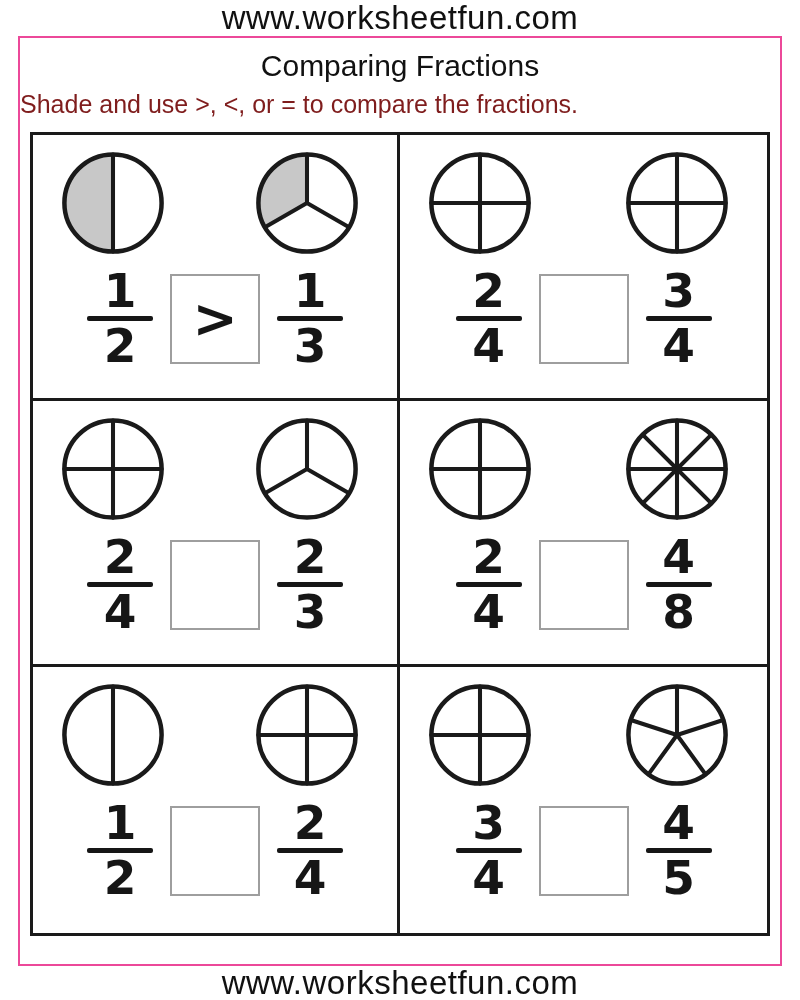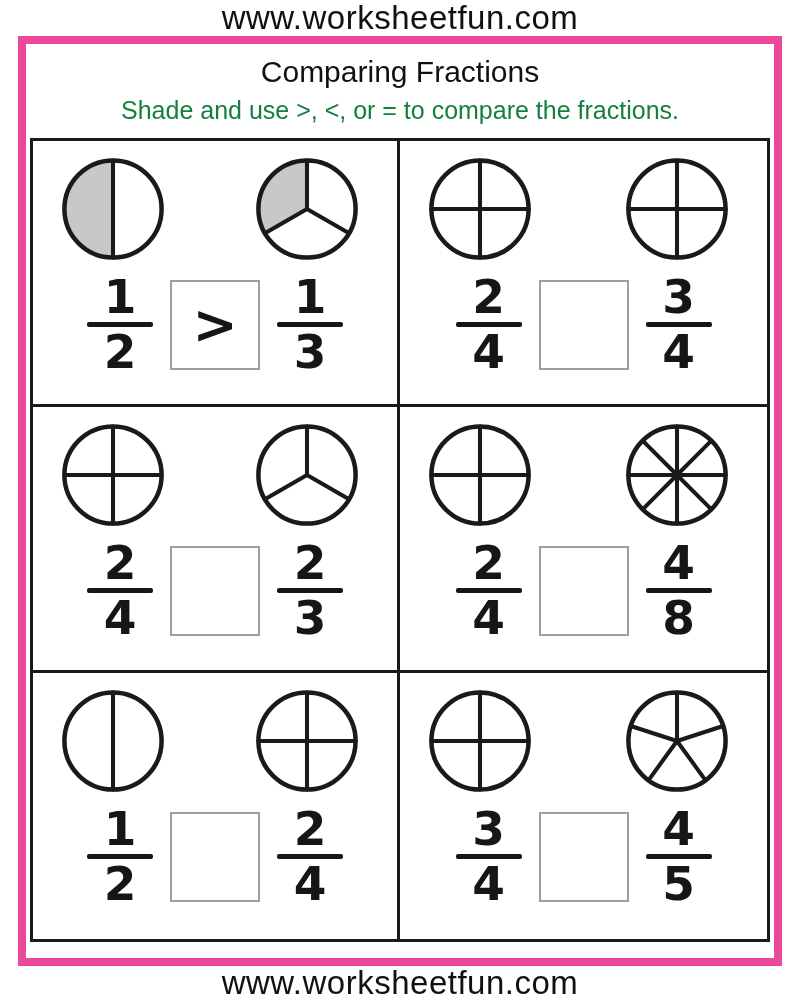--- a/index.html
+++ b/index.html
@@ -13,34 +13,34 @@
   .site-header {
     height: 36px;
     display: flex; align-items: center; justify-content: center;
     font-size: 33px;
     letter-spacing: 0.5px;
     color: #111;
   }
   .sheet {
     margin: 0 18px;
     height: 930px;
-    border: 8px solid #ec4899;
+    border: 2px solid #ec4899;
     background: #fff;
   }
   .sheet-title {
     text-align: center;
     margin-top: 11px;
     font-size: 30px;
     color: #111;
   }
   .sheet-instructions {
-    text-align: center;
+    text-align: left;
     margin-top: 7px;
     font-size: 25px;
-    color: #15803d;
+    color: #7f1d1d;
   }
   .grid {
     width: 740px;
     margin: 13px auto 0;
     border: 3px solid #1a1a1a;
     display: grid;
     grid-template-columns: 1fr 1fr;
     grid-template-rows: repeat(3, 266px);
     background: #fff;
   }

